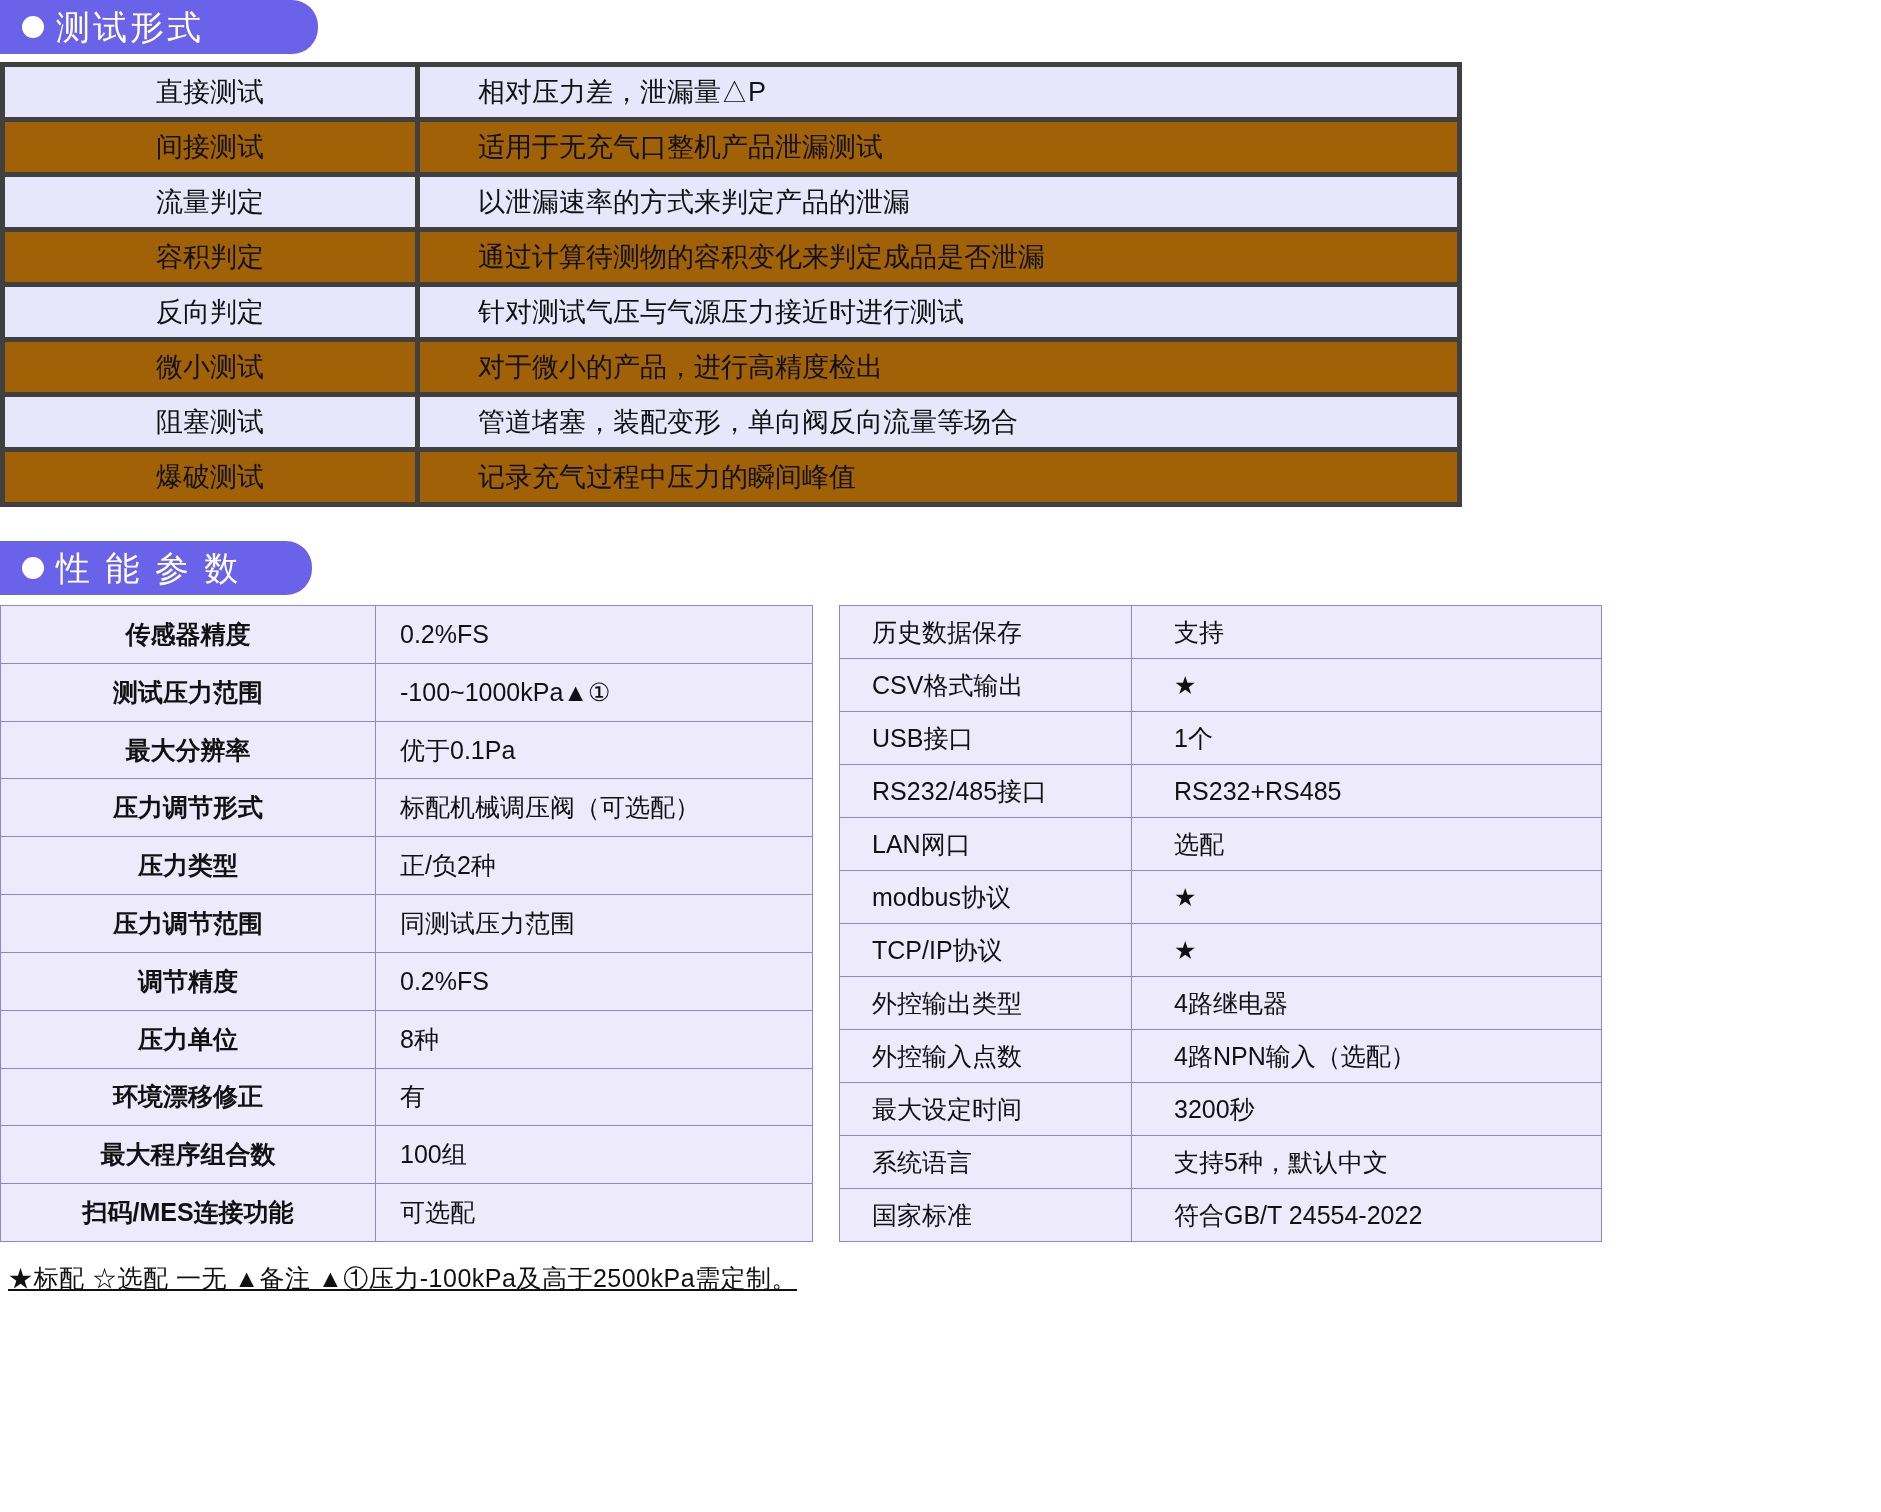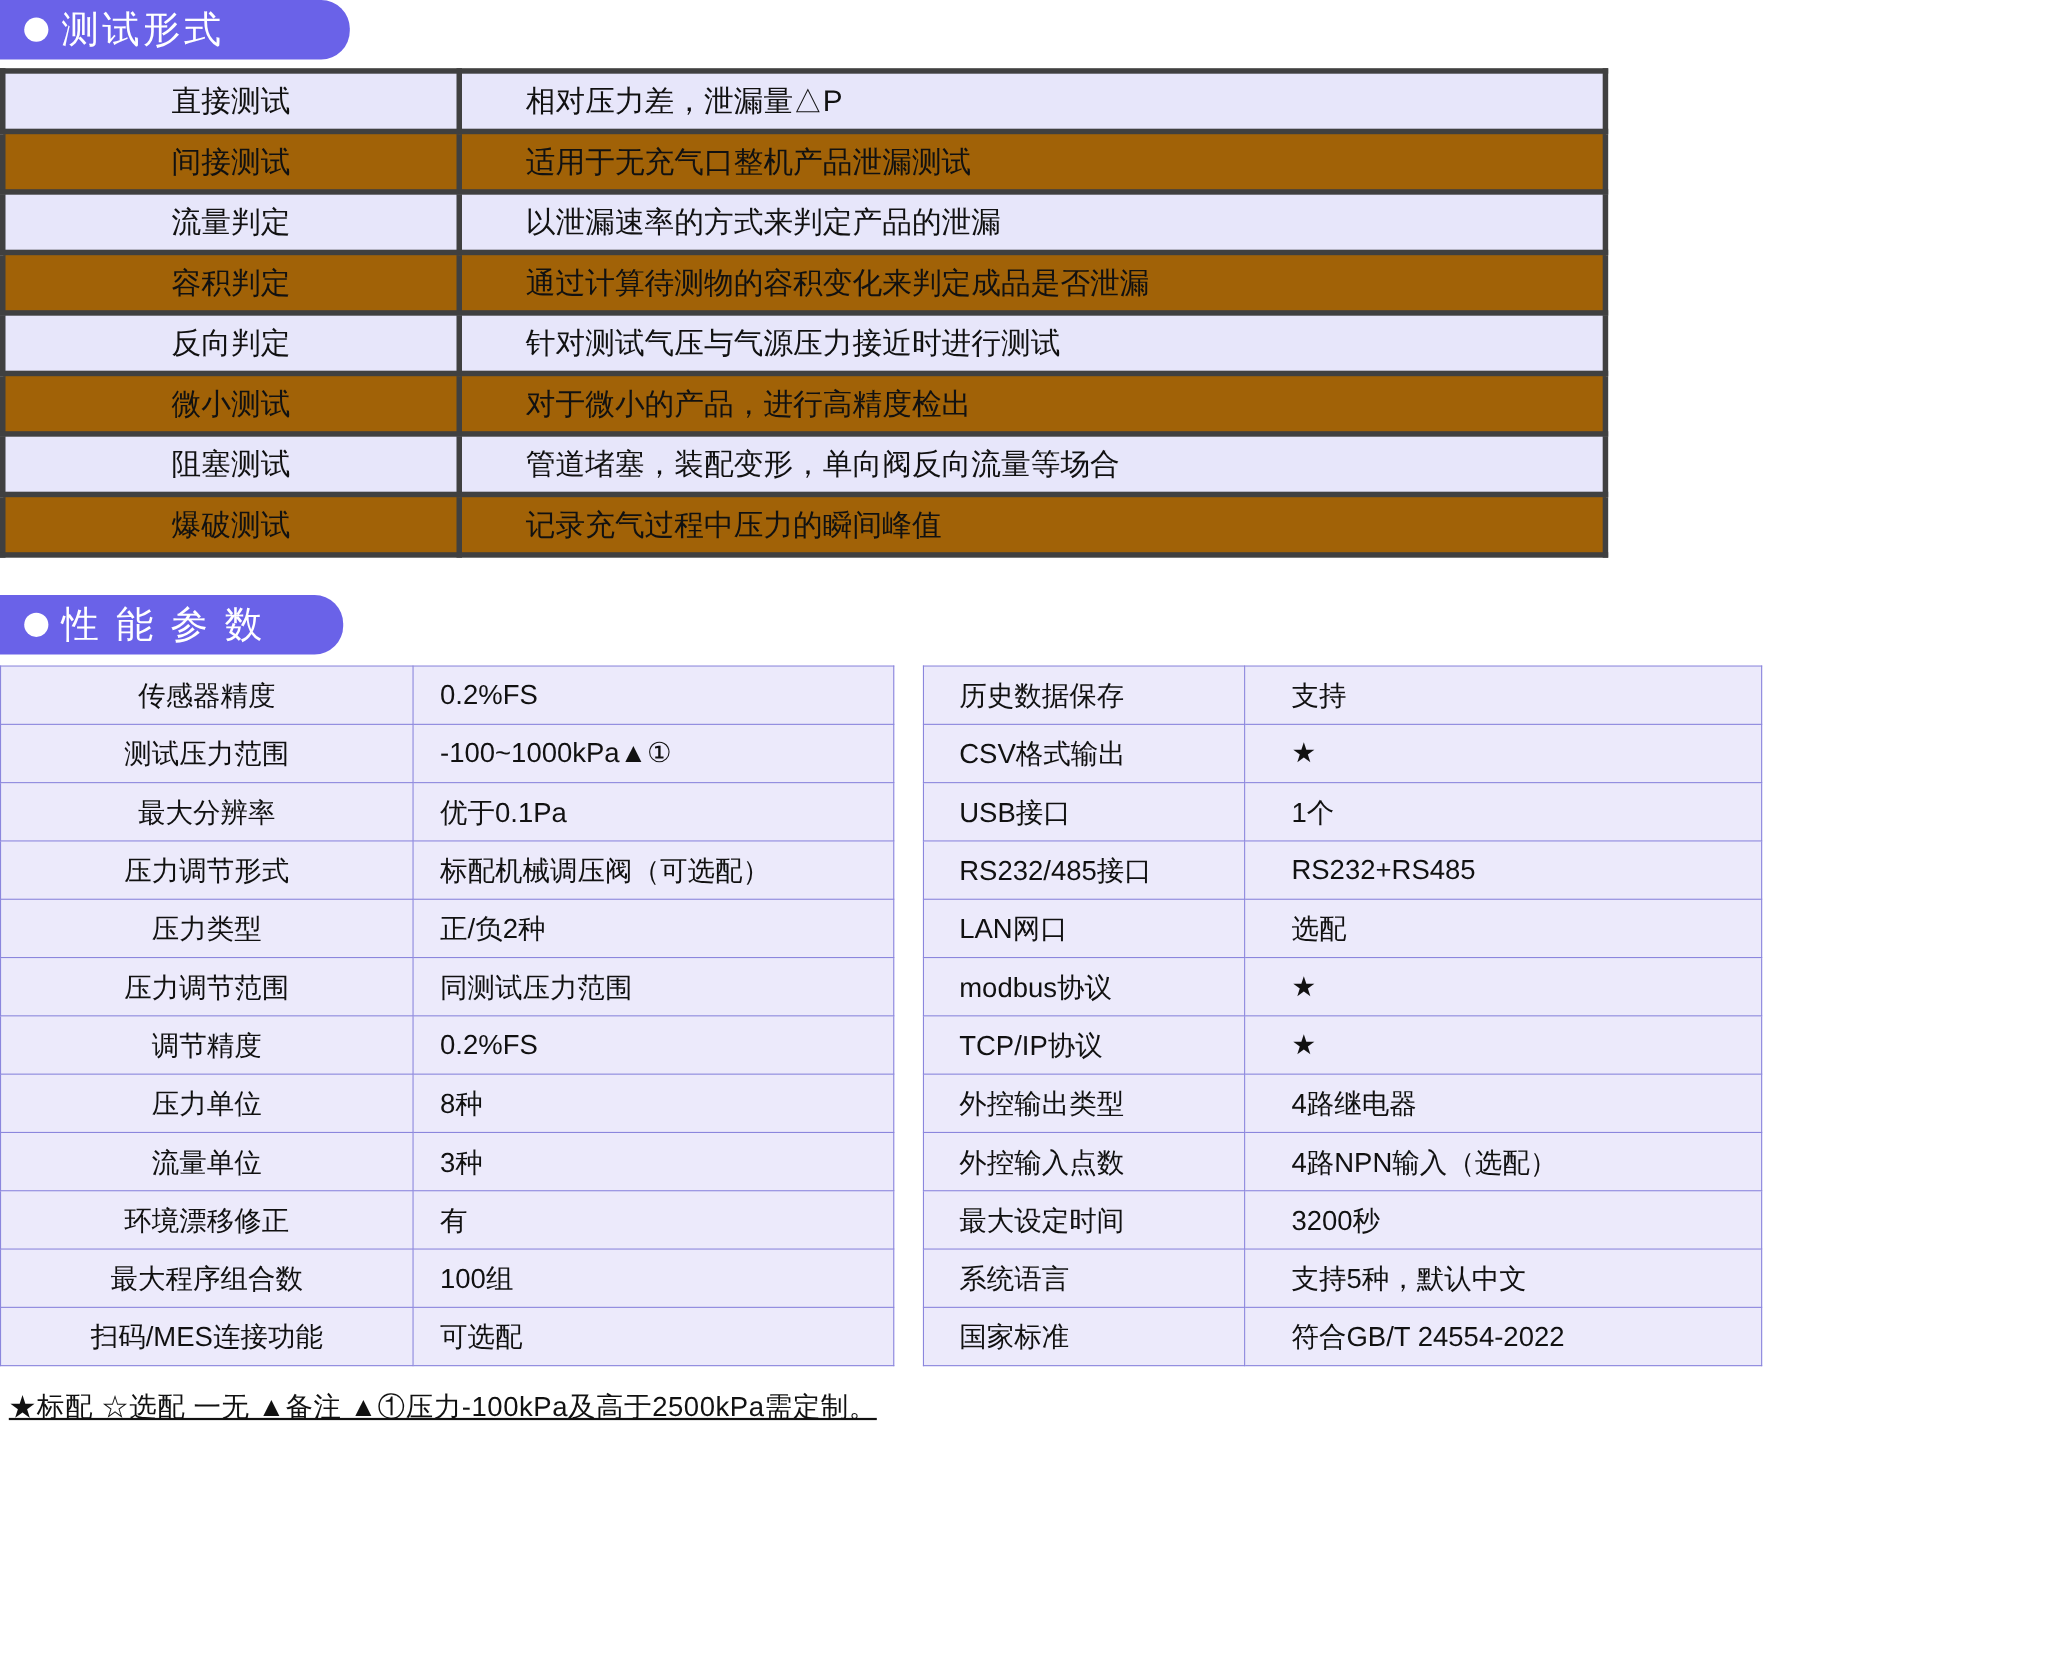--- a/index.html
+++ b/index.html
@@ -100,20 +100,21 @@
     box-sizing: border-box;
     vertical-align: middle;
     background: #eceafb;
     color: #111111;
   }
   #perf-left { width: 760px; }
   #perf-left td.k {
     width: 375px;
     text-align: center;
     padding: 0 4px;
+    font-weight: bold;
   }
   #perf-left td.v {
     width: 437px;
     text-align: left;
     padding-left: 24px;
   }
 
   #perf-right { width: 762px; }
   #perf-right td.k {
     width: 292px;
@@ -221,24 +222,20 @@
         </tr>
         <tr>
           <td class="k">调节精度</td>
           <td class="v">0.2%FS</td>
         </tr>
         <tr>
           <td class="k">压力单位</td>
           <td class="v">8种</td>
         </tr>
         <tr>
-          <td class="k">流量单位</td>
-          <td class="v">3种</td>
-        </tr>
-        <tr>
           <td class="k">环境漂移修正</td>
           <td class="v">有</td>
         </tr>
         <tr>
           <td class="k">最大程序组合数</td>
           <td class="v">100组</td>
         </tr>
         <tr>
           <td class="k">扫码/MES连接功能</td>
           <td class="v">可选配</td>

